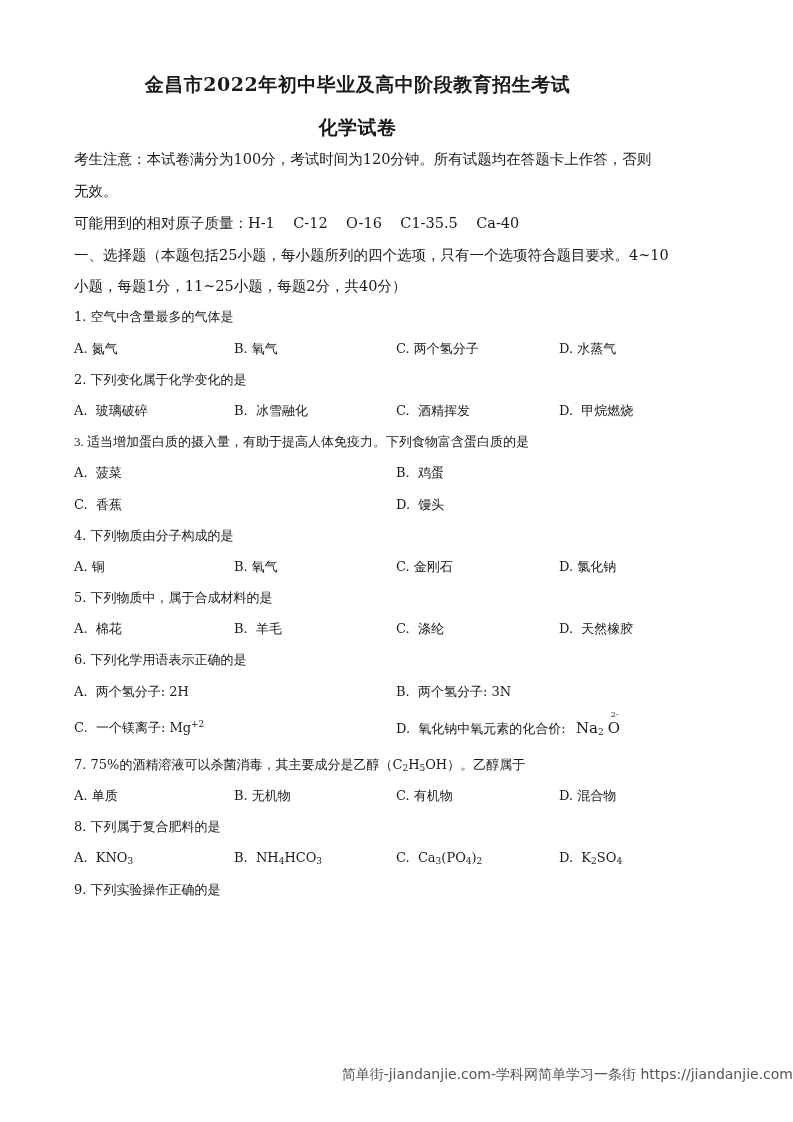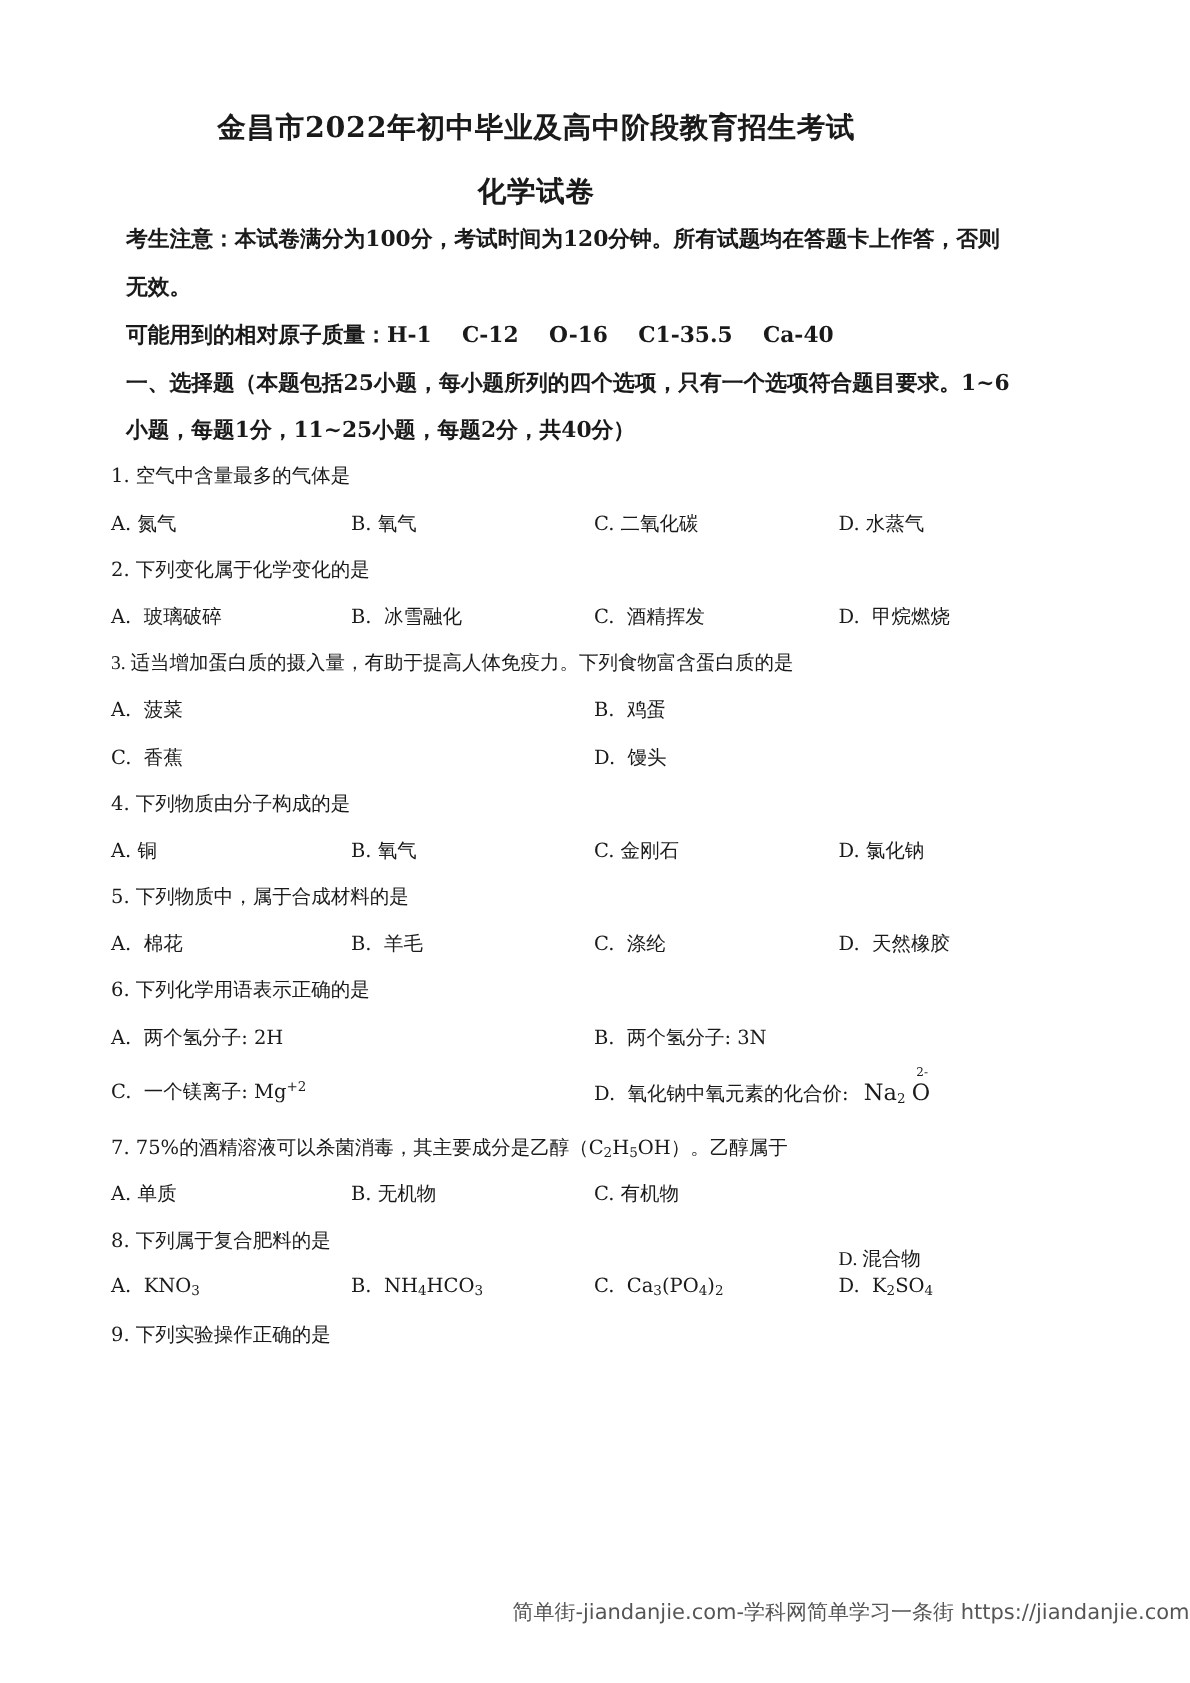--- a/index.html
+++ b/index.html
@@ -6,22 +6,22 @@
     body {
       width: 793px; height: 1122px; position: relative; overflow: hidden;
       font-family: "DejaVu Serif", "Liberation Serif", serif;
       color: #1a1a1a;
     }
     .title {
       position: absolute; left: 0; width: 715px; text-align: center;
       font-weight: bold; font-size: 19px; letter-spacing: 0.5px;
     }
     .bold-line {
-      position: absolute; left: 84px; width: 660px;
-      font-weight: bold; font-size: 14.5px; white-space: nowrap;
+      position: absolute; left: 74px; width: 660px;
+      font-weight: normal; font-size: 14.5px; white-space: nowrap;
     }
     .q {
       position: absolute; left: 74px; font-size: 13px; white-space: nowrap;
     }
     .opt {
       position: absolute; font-size: 13px; white-space: nowrap;
     }
     .c1 { left: 74px; }
     .c2 { left: 234px; }
     .c3 { left: 396px; }
@@ -38,27 +38,27 @@
   </style>
 </head>
 <body>
 
 <div class="title" style="top:72px;">金昌市2022年初中毕业及高中阶段教育招生考试</div>
 <div class="title" style="top:115px;">化学试卷</div>
 
 <div class="bold-line" style="top:150px;">考生注意：本试卷满分为100分，考试时间为120分钟。所有试题均在答题卡上作答，否则</div>
 <div class="bold-line" style="top:182px;">无效。</div>
 <div class="bold-line" style="top:214px; white-space:pre;">可能用到的相对原子质量：H-1    C-12    O-16    C1-35.5    Ca-40</div>
-<div class="bold-line" style="top:246px;">一、选择题（本题包括25小题，每小题所列的四个选项，只有一个选项符合题目要求。1~6</div>
+<div class="bold-line" style="top:246px;">一、选择题（本题包括25小题，每小题所列的四个选项，只有一个选项符合题目要求。4~10</div>
 <div class="bold-line" style="top:277px;">小题，每题1分，11~25小题，每题2分，共40分）</div>
 
 <div class="q" style="top:308px;">1. 空气中含量最多的气体是</div>
 <div class="opt c1" style="top:340px;">A. 氮气</div>
 <div class="opt c2" style="top:340px;">B. 氧气</div>
-<div class="opt c3" style="top:340px;">C. 二氧化碳</div>
+<div class="opt c3" style="top:340px;">C. 两个氢分子</div>
 <div class="opt c4" style="top:340px;">D. 水蒸气</div>
 
 <div class="q" style="top:371px;">2. 下列变化属于化学变化的是</div>
 <div class="opt c1" style="top:402px; white-space:pre;">A.  玻璃破碎</div>
 <div class="opt c2" style="top:402px; white-space:pre;">B.  冰雪融化</div>
 <div class="opt c3" style="top:402px; white-space:pre;">C.  酒精挥发</div>
 <div class="opt c4" style="top:402px; white-space:pre;">D.  甲烷燃烧</div>
 
 <div class="q" style="top:433px;font-family:Liberation Serif, serif;">3. 适当增加蛋白质的摄入量，有助于提高人体免疫力。下列食物富含蛋白质的是</div>
 <div class="opt c1" style="top:464px; white-space:pre;">A.  菠菜</div>
@@ -91,21 +91,21 @@
     <span class="valence"><span class="over">2-</span><span>O</span></span>
   </span>
 </div>
 
 <div class="q" style="top:756px;">
   <span>7. 75%的酒精溶液可以杀菌消毒，其主要成分是乙醇（C</span><sub>2</sub><span>H</span><sub>5</sub><span>OH）。乙醇属于</span>
 </div>
 <div class="opt c1" style="top:787px;">A. 单质</div>
 <div class="opt c2" style="top:787px;">B. 无机物</div>
 <div class="opt c3" style="top:787px;">C. 有机物</div>
-<div class="opt c4" style="top:830px;font-family:Liberation Serif, serif;">D. 混合物</div>
+<div class="opt c4" style="top:787px;">D. 混合物</div>
 
 <div class="q" style="top:818px;">8. 下列属于复合肥料的是</div>
 <div class="opt c1" style="top:850px;">
   <span style="white-space:pre;">A.  KNO</span><sub>3</sub>
 </div>
 <div class="opt c2" style="top:850px;">
   <span style="white-space:pre;">B.  NH</span><sub>4</sub><span>HCO</span><sub>3</sub>
 </div>
 <div class="opt c3" style="top:850px;">
   <span style="white-space:pre;">C.  Ca</span><sub>3</sub><span>(PO</span><sub>4</sub><span>)</span><sub>2</sub>

